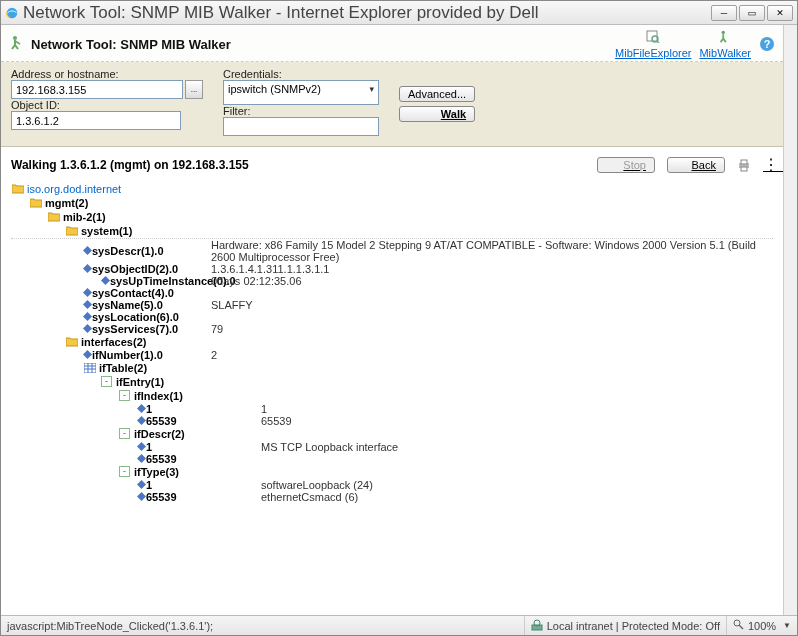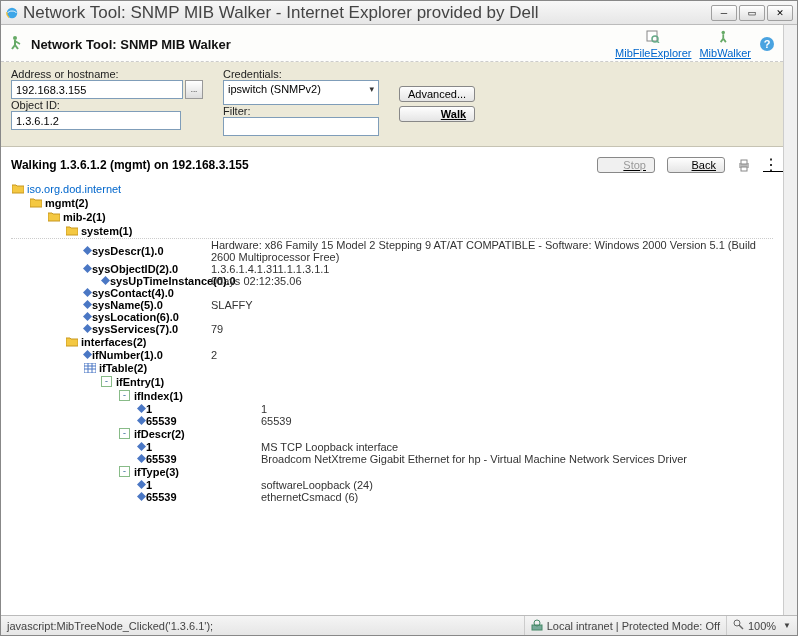--- a/index.html
+++ b/index.html
@@ -337,21 +337,20 @@
           </div>
     <div class="val" style="padding-left:50px">MS TCP Loopback interface</div>
   </div>
   <div class="grid-row">
     <div class="left-cell indent-7">
             <span class="icon leaf"><svg viewBox="0 0 9 9">
                 <polygon points="4.5,0 9,4.5 4.5,9 0,4.5" fill="#4a77c4"></polygon>
               </svg></span>
             <span class="label bold">65539</span>
           </div>
-    <div class="val" style="padding-left:50px">Broadcom NetXtreme Gigabit Ethernet for hp - Virtual Machine Network Services Driver</div>
   </div>
 
   <div class="node indent-6">
     <span class="expander">-</span>
     <span class="label bold">ifType(3)</span>
   </div>
   <div class="grid-row">
     <div class="left-cell indent-7">
             <span class="icon leaf"><svg viewBox="0 0 9 9">
                 <polygon points="4.5,0 9,4.5 4.5,9 0,4.5" fill="#4a77c4"></polygon>

